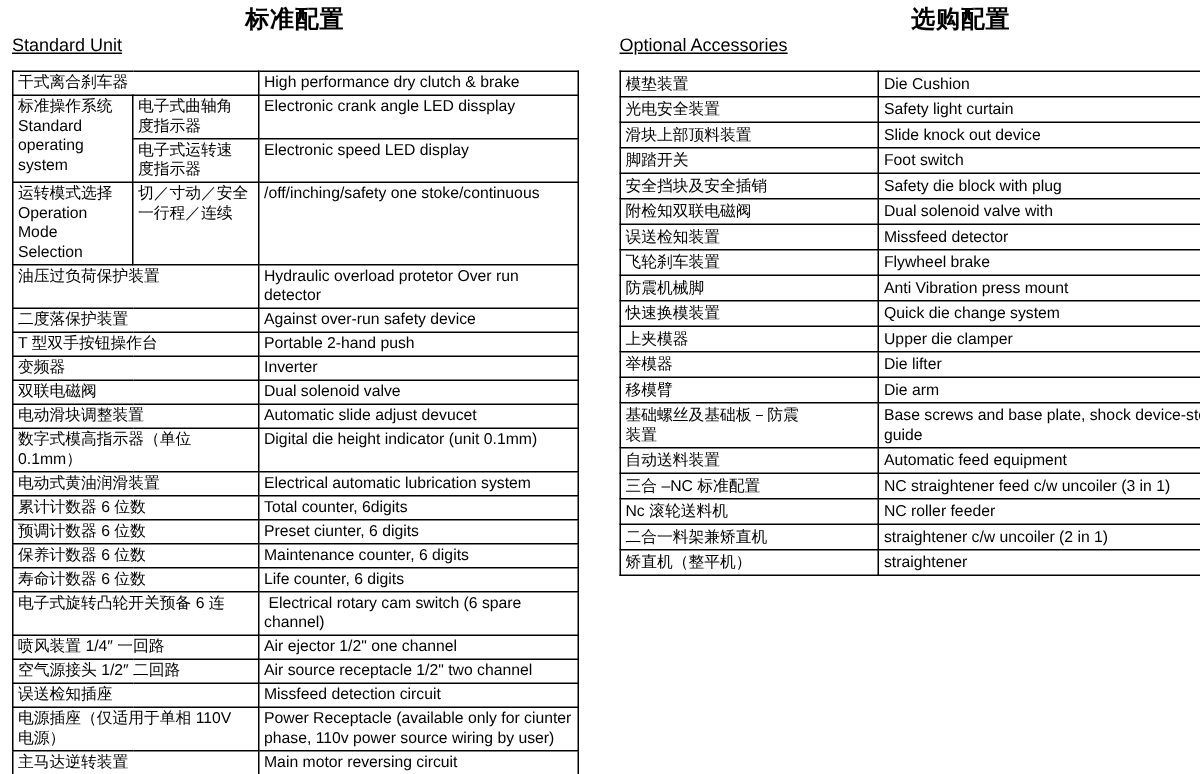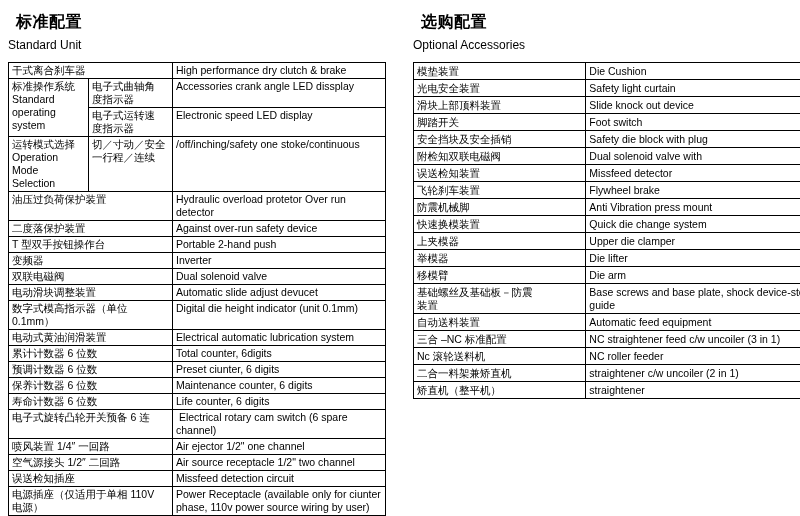--- a/index.html
+++ b/index.html
@@ -4,22 +4,22 @@
 <style>
   html,body{margin:0;padding:0;background:#fff;}
   .page{
     position:relative;width:800px;height:516px;background:#ffffff;
     font-family:"Liberation Sans","DejaVu Sans",sans-serif;color:#000;
     overflow:hidden;
   }
   .section{position:absolute;top:4px;}
   .sec-left{left:8px;width:377px;}
   .sec-right{left:413px;width:455px;}
-  .title{font-size:16px;font-weight:700;margin:8px;line-height:19px;letter-spacing:0.5px;}
-  .subtitle{font-size:12px;line-height:13px;margin:1px 0 10px 0;}
+  .title{font-size:16px;font-weight:700;margin:0;line-height:19px;letter-spacing:0.5px;text-align:center;}
+  .subtitle{font-size:12px;line-height:13px;margin:1px 0 10px 0;text-decoration:underline;}
   table.spec{border-collapse:collapse;table-layout:fixed;width:100%;}
   table.spec td{
     border:1px solid #000;
     font-size:10.5px;line-height:13px;
     padding:1px 3px;vertical-align:top;
     white-space:pre-line;overflow-wrap:break-word;
   }
   table.t-right td{padding:2px 12px 1px 3px;}
 </style>
 </head>
@@ -41,21 +41,21 @@
             <td colspan="2">干式离合刹车器</td>
             <td>High performance dry clutch &amp; brake</td>
           </tr>
           <tr>
             <td rowspan="2">标准操作系统
 Standard
 operating
 system</td>
             <td>电子式曲轴角
 度指示器</td>
-            <td>Accessories crank angle LED dissplay</td>
+            <td>Electronic crank angle LED dissplay</td>
           </tr>
           <tr>
             <td>电子式运转速
 度指示器</td>
             <td>Electronic speed LED display</td>
           </tr>
           <tr>
             <td>运转模式选择
 Operation Mode
 Selection</td>

